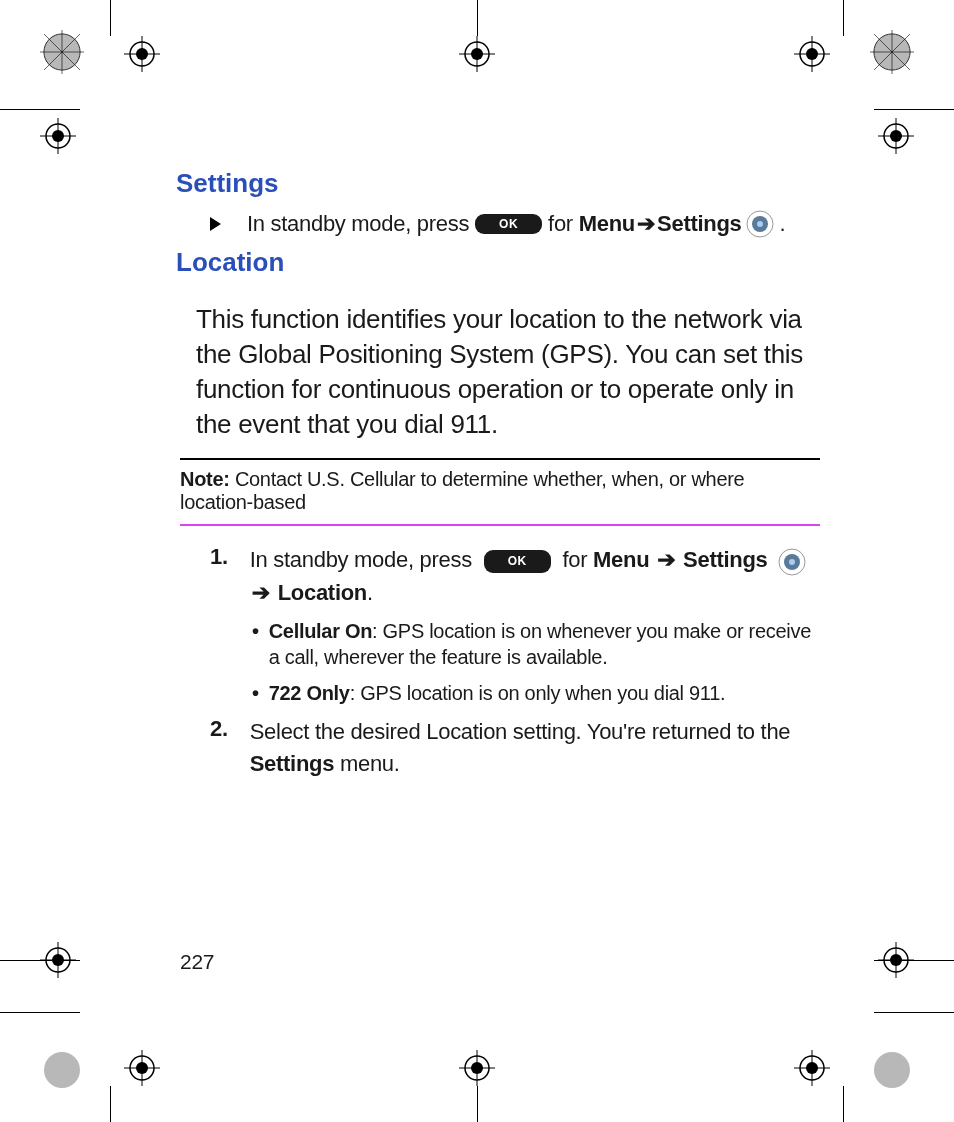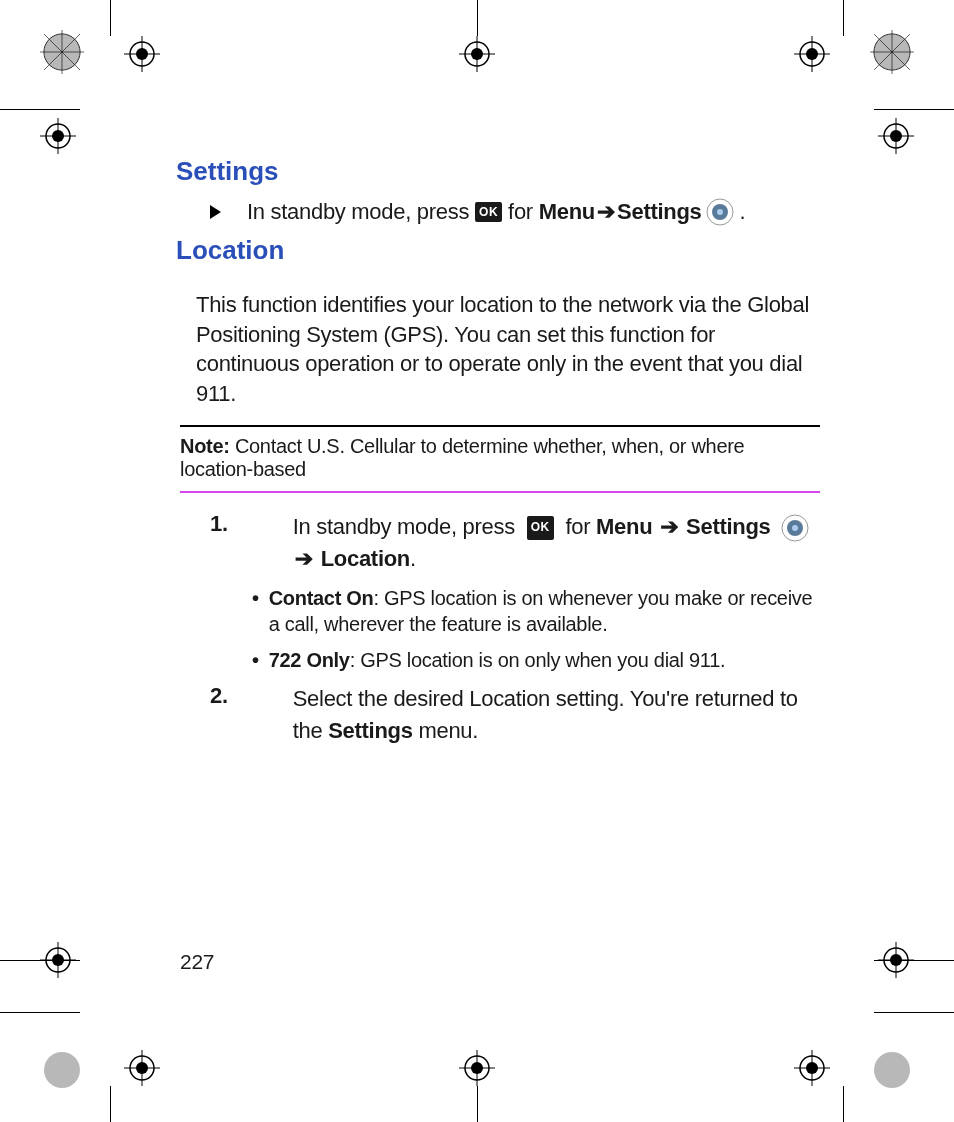--- a/index.html
+++ b/index.html
@@ -12,21 +12,21 @@
       color: #1a1a1a;
     }
     .crop-mark { position: absolute; background: #000; }
     .crop-h { height: 1px; }
     .crop-v { width: 1px; }
     .reg-mark { position: absolute; }
     .reg-mark svg { display: block; }
     .content {
       position: absolute;
       left: 180px;
-      top: 156px;
+      top: 168px;
       width: 640px;
     }
     .heading {
       font-family: Arial, Helvetica, sans-serif;
       font-weight: 900;
       color: #2a4fb8;
       font-size: 26px;
       margin-bottom: 10px;
       margin-left: -4px;
     }
@@ -46,37 +46,37 @@
       border-left: 11px solid #000;
       margin-right: 26px;
       flex-shrink: 0;
     }
     .ok-btn {
       display: inline-flex;
       align-items: center;
       justify-content: center;
       background: #1a1a1a;
       color: #fff;
-      border-radius: 2px;
-      padding: 3px 4px;
+      border-radius: 9px;
+      padding: 3px 24px;
       font-size: 12px;
       font-weight: bold;
       margin: 0 6px;
       vertical-align: middle;
       letter-spacing: 0.5px;
     }
     .gear-icon {
       display: inline-flex;
       vertical-align: middle;
       margin: 0 4px;
     }
     .arrow { font-weight: bold; margin: 0 2px; }
     .bold { font-weight: 900; text-align: center; }
     .para {
-      font-size: 22px;
+      font-size: 26px;
       line-height: 1.35;
       margin: 24px 0 16px 16px;
       letter-spacing: -0.3px;
     }
     .note-wrap {
       border-top: 2px solid #000;
       border-bottom: 2px solid #d946ef;
       padding: 8px 0 10px 0;
       margin: 6px 0 18px 0;
       font-size: 20px;
@@ -84,21 +84,21 @@
     }
     .note-body { margin-left: 50px; line-height: 1.2; }
     .num-row {
       display: flex;
       margin-left: 30px;
       font-size: 22px;
       margin-bottom: 10px;
       letter-spacing: -0.3px;
     }
     .num { font-weight: 900; margin-right: 22px; flex-shrink: 0; }
-    .num-body { flex: 1; line-height: 1.45; margin-left: 43px; }
+    .num-body { flex: 1; line-height: 1.45; }
     .sub-para {
       margin-left: 72px;
       font-size: 22px;
       margin-bottom: 12px;
       letter-spacing: -0.3px;
     }
     .bullet-row {
       display: flex;
       margin-left: 72px;
       font-size: 20px;
@@ -299,21 +299,21 @@
       </span>
       <span class="arrow bold">➔</span>
       <span class="bold">Location</span><span>.</span>
     </div>
   </div>
 
 
   <div class="bullet-row">
     <div class="dot">•</div>
     <div class="bullet-body">
-      <span class="bold">Contact On</span><span>: GPS location is on whenever you make or receive a call, wherever the feature is available.</span>
+      <span class="bold">Cellular On</span><span>: GPS location is on whenever you make or receive a call, wherever the feature is available.</span>
     </div>
   </div>
 
   <div class="bullet-row">
     <div class="dot">•</div>
     <div class="bullet-body">
       <span class="bold">722 Only</span><span>: GPS location is on only when you dial 911.</span>
     </div>
   </div>
 

